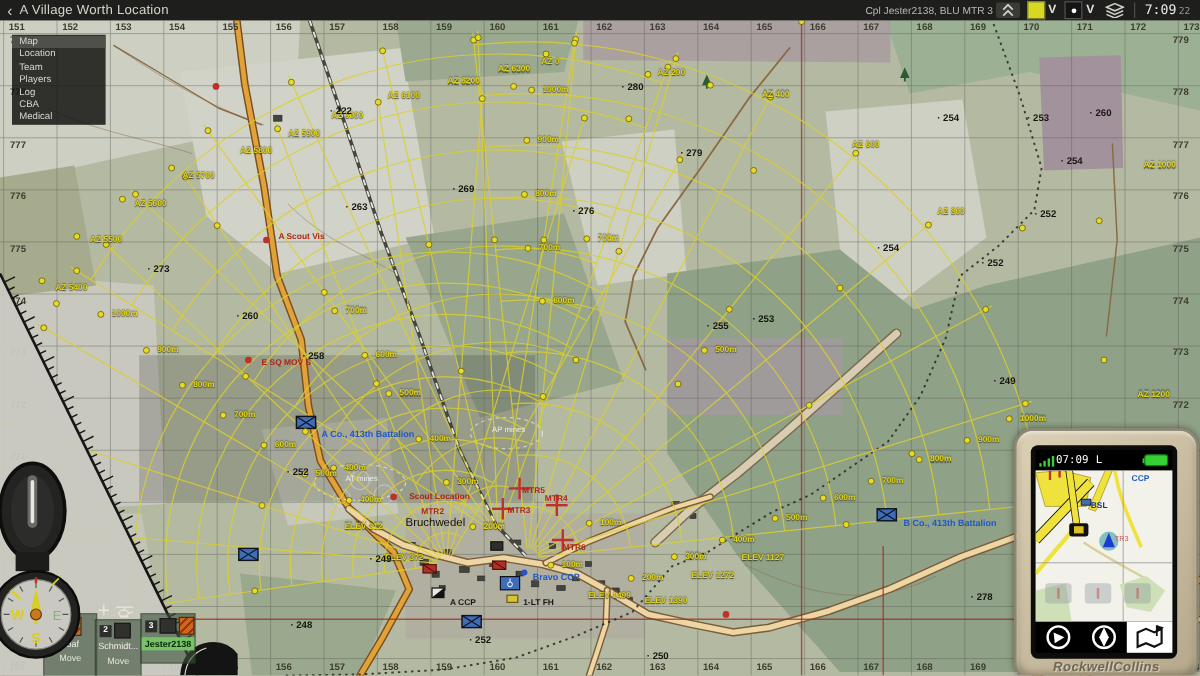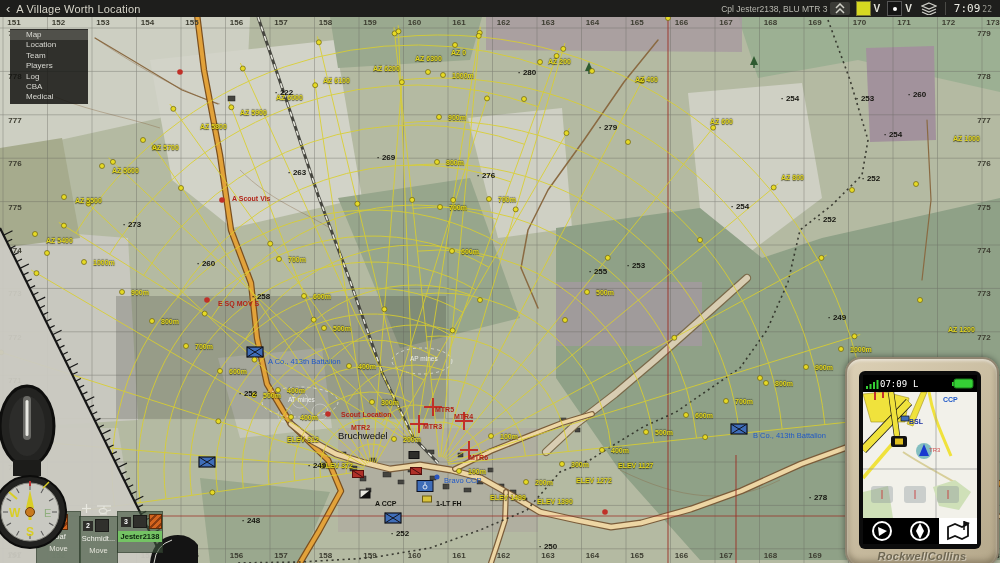--- a/index.html
+++ b/index.html
@@ -6,21 +6,21 @@
   body{width:1000px;height:563px;position:relative;overflow:hidden;background:#b4baa2;
        font-family:"Liberation Sans",sans-serif;-webkit-font-smoothing:antialiased}
   #map-area{position:absolute;left:0;top:0;width:1000px;height:563px}
   #bgsvg,#anno,#tools{position:absolute;left:0;top:0;pointer-events:none}
   #anno{z-index:2}
   #labels{position:absolute;left:0;top:0;width:1000px;height:563px;z-index:3;pointer-events:none}
   .ml{position:absolute;white-space:nowrap;line-height:1;transform:translate(0,-50%)}
   .yl{font-size:7px;font-weight:bold;color:#e0d41e;text-shadow:0 1px 1px rgba(40,40,0,.8),0 -1px 1px rgba(40,40,0,.5)}
   .el{font-size:8px;font-weight:bold;color:#15150f}
   .rl{font-size:7px;font-weight:bold;color:#b22418}
-  .bl{font-size:7.5px;font-weight:normal;color:#1f58c8}
+  .bl{font-size:7.5px;font-weight:bold;color:#1f58c8}
   .kl{font-size:7px;font-weight:bold;color:#15150f}
   .town{font-size:9.5px;color:#101010}
   .wl{font-size:6.5px;color:rgba(255,255,255,.8)}
   .gn{font-size:8px;font-weight:bold;color:#3c3c30;transform:translate(-50%,-50%)}
   
   #topbar{position:absolute;left:0;top:0;width:1000px;height:17px;background:#1e1e1c;z-index:40;
           display:flex;align-items:center;color:#d6d4c8}
   #back-chevron{font-size:13px;margin:0 6px 1px 6px;color:#cfcfc6;cursor:pointer}
   #title{font-size:11px;letter-spacing:.2px}
   #topbar-right{margin-left:auto;display:flex;align-items:center;height:100%}
@@ -30,21 +30,21 @@
   .tb-v{font-size:10px;font-weight:bold;color:#e4e4dc;margin:0 7px 0 3px}
   #marker-color-swatch{width:13px;height:13px;background:#d6d821;border:1px solid #7a7a30;display:inline-block}
   #marker-shape-swatch{width:13px;height:13px;background:#141414;border:1px solid #555;display:inline-flex;
           align-items:center;justify-content:center}
   #marker-shape-swatch .dot{width:4px;height:4px;border-radius:50%;background:#fff}
   #clock{font-family:"DejaVu Sans Mono",monospace;font-size:11px;color:#ecece4;border-left:1px solid #4a4a46;
          padding:0 8px 0 8px;display:flex;align-items:baseline}
   #clock-sec{font-size:8px;color:#9a9a92;margin-left:2px}
   
   #menu{position:absolute;left:10px;top:29px;width:78px;background:rgba(18,18,16,.84);z-index:30;padding:1px 0}
-  .menu-item{height:10.4px;line-height:10.4px;font-size:8px;color:#d8d8d2;padding-left:16px;cursor:pointer}
+  .menu-item{height:10.4px;line-height:10.4px;font-size:8px;color:#d8d8d2;padding-left:6px;cursor:pointer}
   .menu-item.sel{background:#50504a}
   
   .card{position:absolute;z-index:23;background:rgba(62,82,60,.62);border:1px solid rgba(30,40,28,.4)}
   .card-name{font-size:7.5px;color:#efefe8;text-align:center;margin-top:2px;overflow:hidden;white-space:nowrap}
   .card-action{font-size:7.5px;color:#e4e4da;text-align:center;margin-top:3px}
   .badge-row{display:flex;align-items:center;gap:2px;padding:2px 0 0 3px}
   .num-badge{width:10px;height:10px;background:#2e2e2a;color:#fff;font-size:7px;font-weight:bold;
              display:flex;align-items:center;justify-content:center}
   .dark-box{width:12px;height:11px;background:#30302c;border:1px solid #1a1a18}
   .veh-icon{width:12px;height:14px;border:1px solid #5a2a08;
@@ -556,21 +556,21 @@
       <div class="ml yl" style="left: 815px; top: 367px;">900m</div>
       <div class="ml yl" style="left: 850px; top: 349px;">1000m</div>
       <div class="ml yl" style="left: 287px; top: 439px;">ELEV 312</div>
       <div class="ml yl" style="left: 321px; top: 465px;">ELEV 372</div>
       <div class="ml yl" style="left: 490px; top: 497px;">ELEV 1499</div>
       <div class="ml yl" style="left: 537px; top: 501px;">ELEV 1390</div>
       <div class="ml yl" style="left: 576px; top: 480px;">ELEV 1272</div>
       <div class="ml yl" style="left: 618px; top: 465px;">ELEV 1127</div>
       <div class="ml el" style="left: 275px; top: 93px;">· 222</div>
       <div class="ml el" style="left: 518px; top: 73px;">· 280</div>
-      <div class="ml el" style="left: 599px; top: 128px;">· 279</div>
+      <div class="ml el" style="left: 567px; top: 128px;">· 279</div>
       <div class="ml el" style="left: 477px; top: 176px;">· 276</div>
       <div class="ml el" style="left: 288px; top: 173px;">· 263</div>
       <div class="ml el" style="left: 377px; top: 158px;">· 269</div>
       <div class="ml el" style="left: 123px; top: 225px;">· 273</div>
       <div class="ml el" style="left: 197px; top: 264px;">· 260</div>
       <div class="ml el" style="left: 252px; top: 297px;">· 258</div>
       <div class="ml el" style="left: 239px; top: 394px;">· 252</div>
       <div class="ml el" style="left: 781px; top: 99px;">· 254</div>
       <div class="ml el" style="left: 856px; top: 99px;">· 253</div>
       <div class="ml el" style="left: 908px; top: 95px;">· 260</div>

